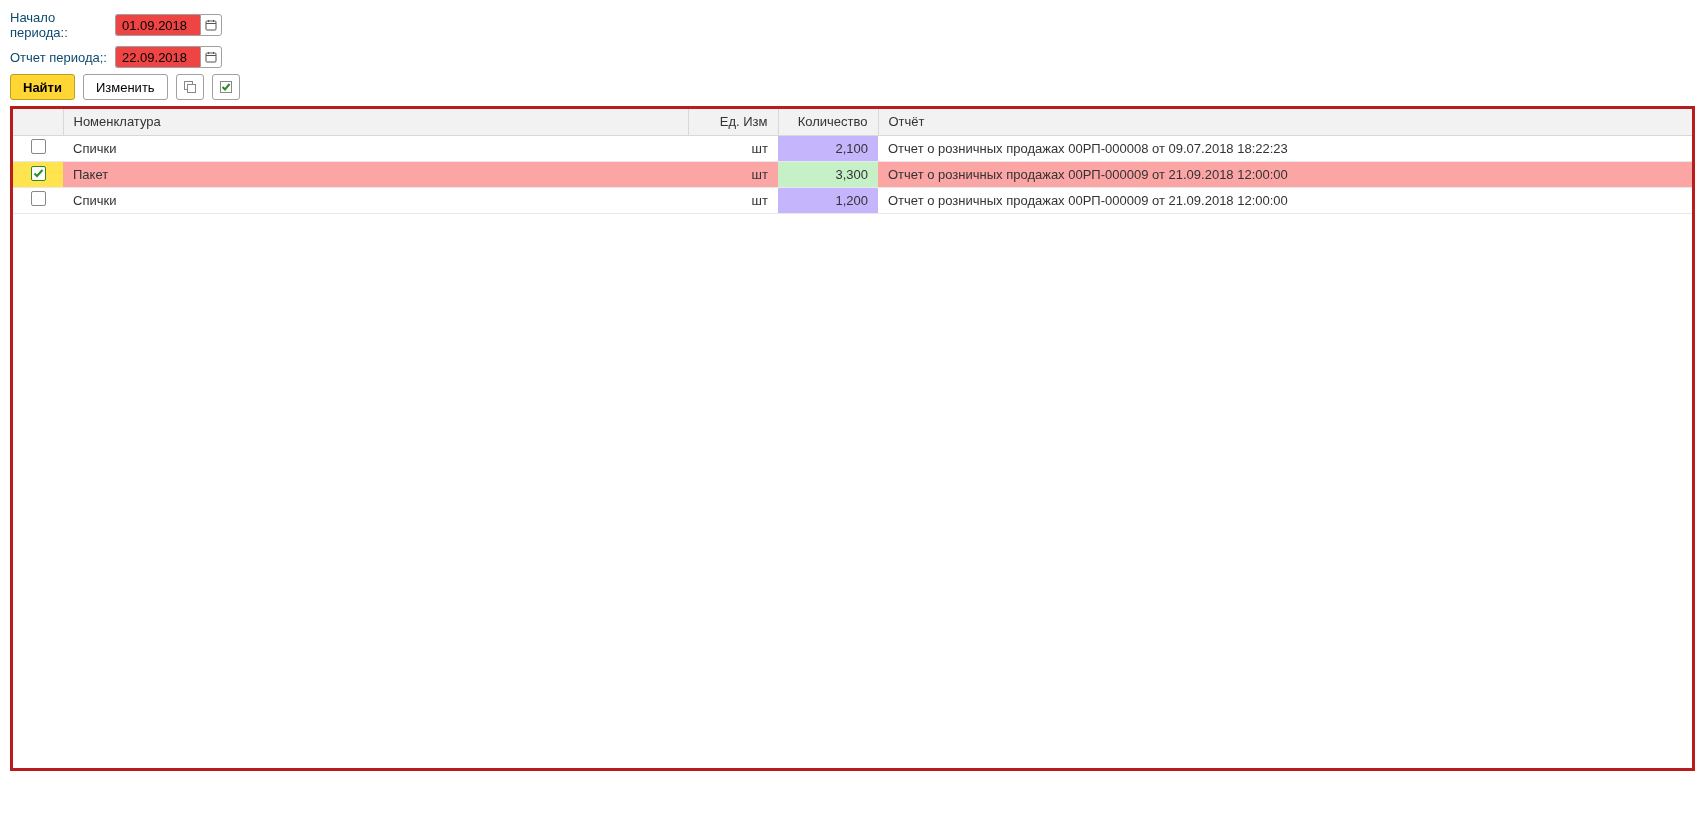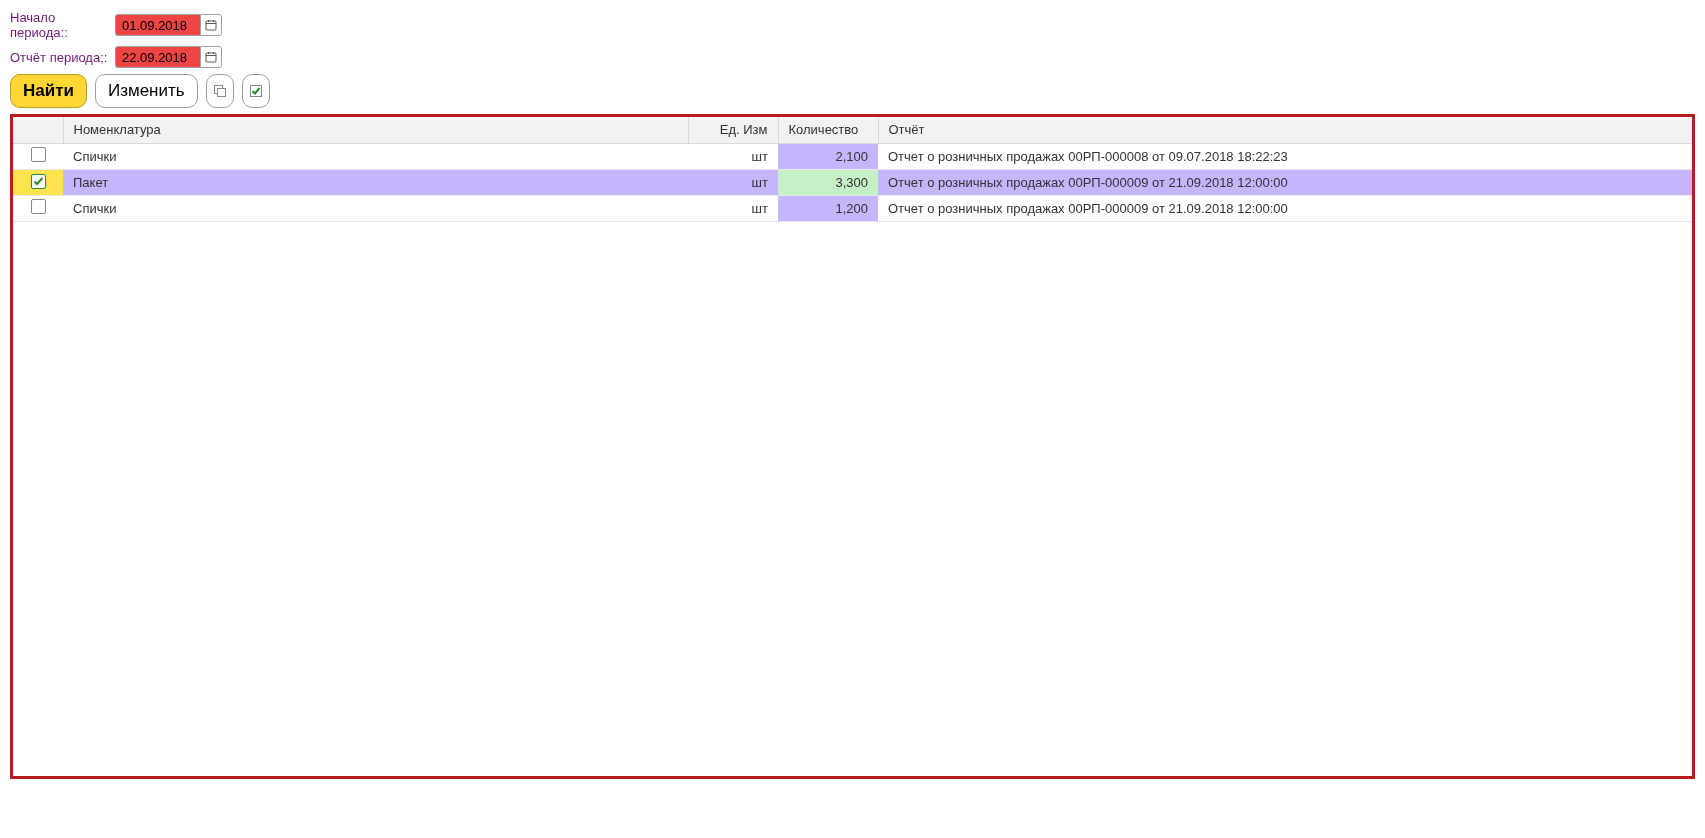--- a/index.html
+++ b/index.html
@@ -14,21 +14,21 @@
     padding: 10px;
   }
   .filter-row {
     display: flex;
     align-items: center;
     margin-bottom: 6px;
   }
   .filter-label {
     width: 105px;
     font-size: 13px;
-    color: #701a75;
+    color: #0c4a6e;
   }
   .date-wrap {
     display: inline-flex;
     align-items: stretch;
   }
   .date-input {
     width: 85px;
     height: 22px;
     border: 1px solid #a0a0a0;
     border-right: none;
@@ -52,25 +52,25 @@
   .date-btn svg { display: block; }
 
   .toolbar {
     display: flex;
     align-items: center;
     gap: 8px;
     margin-top: 4px;
     margin-bottom: 6px;
   }
   .btn {
-    height: 34px;
+    height: 26px;
     padding: 0 12px;
     border: 1px solid #a0a0a0;
-    border-radius: 10px;
-    font-size: 17px;
+    border-radius: 3px;
+    font-size: 13px;
     background: #fff;
     cursor: pointer;
     display: inline-flex;
     align-items: center;
     justify-content: center;
   }
   .btn-primary {
     background: #ffd633;
     border-color: #b8a020;
     font-weight: bold;
@@ -109,27 +109,27 @@
     padding: 5px 10px;
     font-size: 13px;
     height: 26px;
     vertical-align: middle;
   }
   .col-check { width: 50px; text-align: center; padding:0; }
   .col-nomen { width: 625px; }
   .col-unit  { width: 90px; text-align: right; }
   .col-qty   { width: 100px; text-align: right; }
   .col-report { }
-  thead .col-qty { text-align: left; }
+  thead .col-qty { text-align: right; }
 
   .qty-cell {
     background: #c4b5fd;
     text-align: right;
   }
-  tr.selected td { background: #c4b5fd; }
+  tr.selected td { background: #fca5a5; }
   tr.selected td.col-check { background: #ffe34f; }
   tr.selected td.qty-cell { background: #c6f0c6; text-align: right; }
 
   .chk {
     width: 15px;
     height: 15px;
     border: 1px solid #888;
     border-radius: 2px;
     background: #fff;
     display: inline-flex;
@@ -158,21 +158,21 @@
           <rect x="1" y="2" width="10" height="9" rx="1" fill="none" stroke="#555" stroke-width="1"></rect>
           <line x1="1" y1="4.5" x2="11" y2="4.5" stroke="#555" stroke-width="1"></line>
           <line x1="3.5" y1="1" x2="3.5" y2="3" stroke="#555" stroke-width="1"></line>
           <line x1="8.5" y1="1" x2="8.5" y2="3" stroke="#555" stroke-width="1"></line>
         </svg>
       </span>
     </span>
   </div>
 
   <div class="filter-row">
-    <span class="filter-label">Отчёт периода;:</span>
+    <span class="filter-label">Отчет периода;:</span>
     <span class="date-wrap">
       <input class="date-input" type="text" value="22.09.2018" style="">
       <span class="date-btn">
         <svg width="12" height="12" viewBox="0 0 12 12">
           <rect x="1" y="2" width="10" height="9" rx="1" fill="none" stroke="#555" stroke-width="1"></rect>
           <line x1="1" y1="4.5" x2="11" y2="4.5" stroke="#555" stroke-width="1"></line>
           <line x1="3.5" y1="1" x2="3.5" y2="3" stroke="#555" stroke-width="1"></line>
           <line x1="8.5" y1="1" x2="8.5" y2="3" stroke="#555" stroke-width="1"></line>
         </svg>
       </span>

